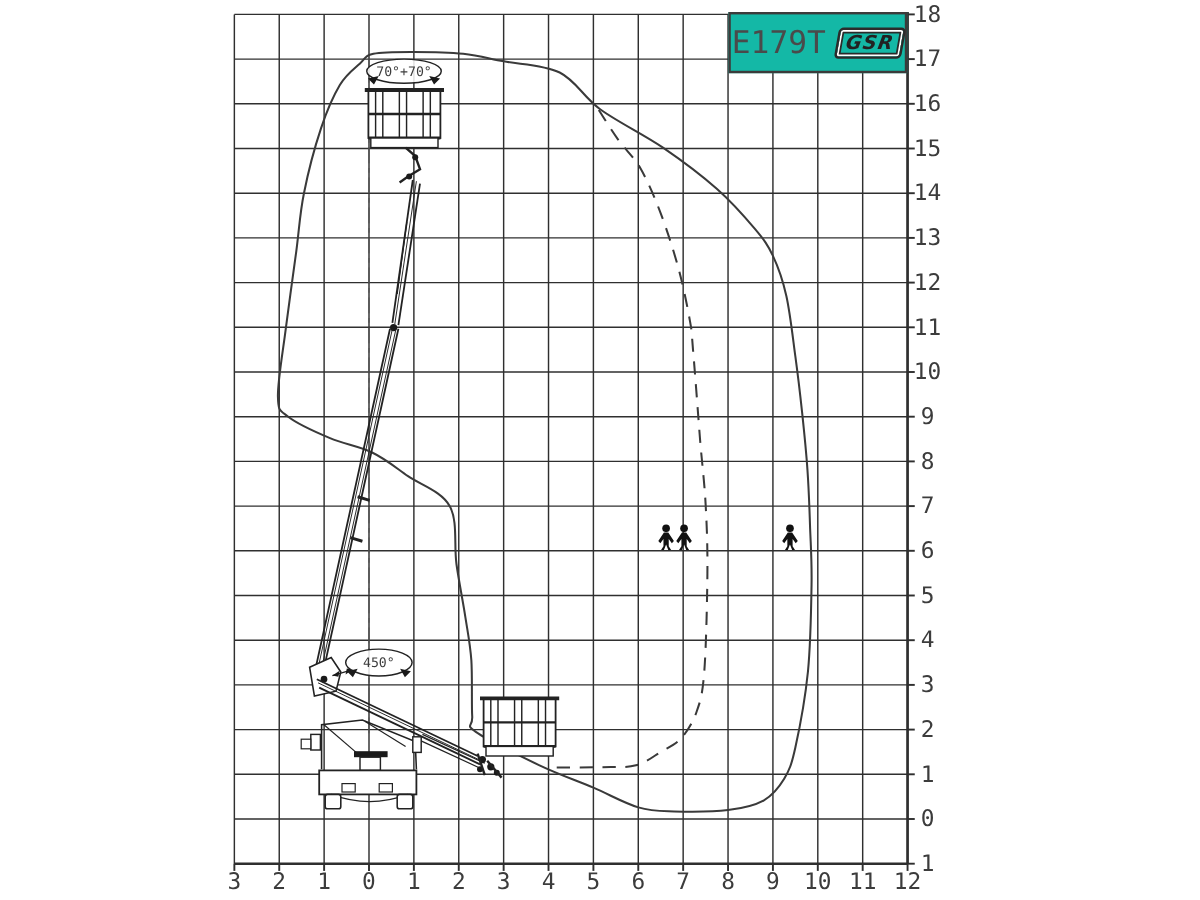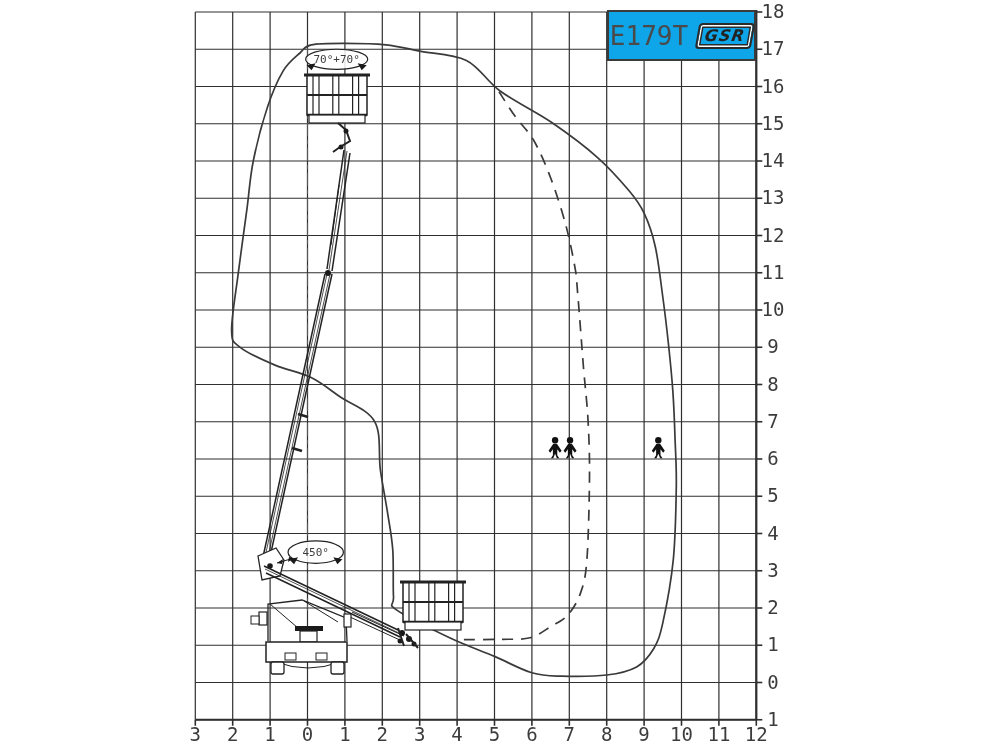--- a/index.html
+++ b/index.html
@@ -1,20 +1,20 @@
 <!DOCTYPE html>
 <html><head>
 <meta charset="utf-8">
 <style>
   html,body{margin:0;padding:0;background:#ffffff;}
   #stage{position:relative;width:1000px;height:750px;background:#ffffff;overflow:hidden;
          font-family:"DejaVu Sans Mono", monospace;}
   #plot{position:absolute;left:0;top:0;}
   #title-box{position:absolute;left:607px;top:10px;width:149px;height:51px;
-    background:#0ea5e9;border:2px solid #3b3b3b;box-sizing:border-box;
+    background:#14b8a6;border:2px solid #3b3b3b;box-sizing:border-box;
     display:flex;align-items:center;justify-content:center;gap:9px;z-index:5;}
   #model-label{font-size:26px;color:#4a4a4a;letter-spacing:0px;line-height:1;}
   #brand-badge{display:inline-block;transform:skewX(-10deg);border:2px solid #2b2b2b;
     border-radius:4px;padding:1px 6px 2px 6px;
     box-shadow:inset 0 0 0 1.5px #ffffff, inset 0 0 0 3px #2b2b2b;}
   #brand-badge span{font-family:"DejaVu Sans", sans-serif;font-weight:bold;font-style:italic;
     font-size:16px;letter-spacing:1px;color:#222;line-height:1;}
   text{font-family:"DejaVu Sans Mono", monospace;fill:#3c3c3c;}
 </style>
 </head>

